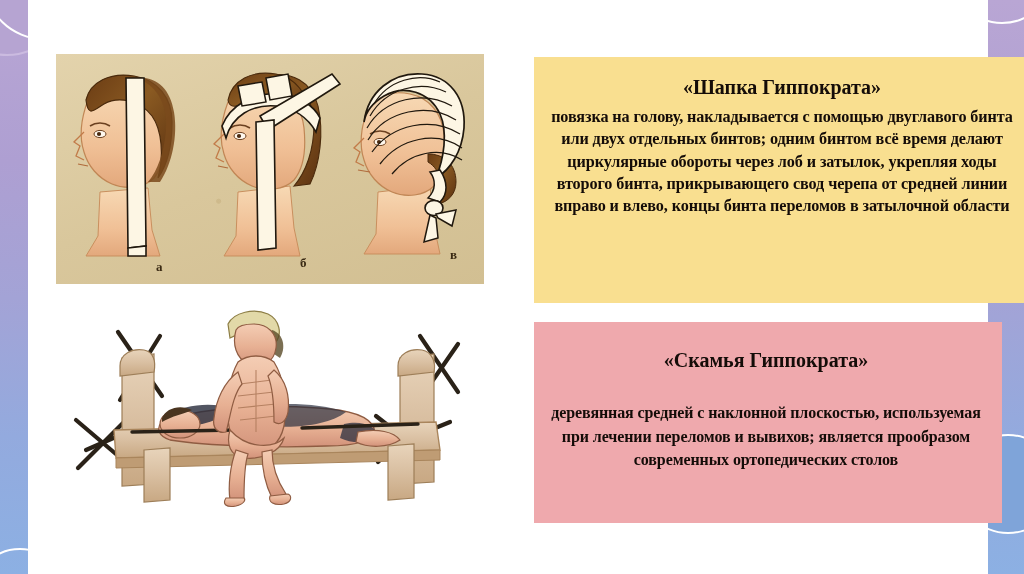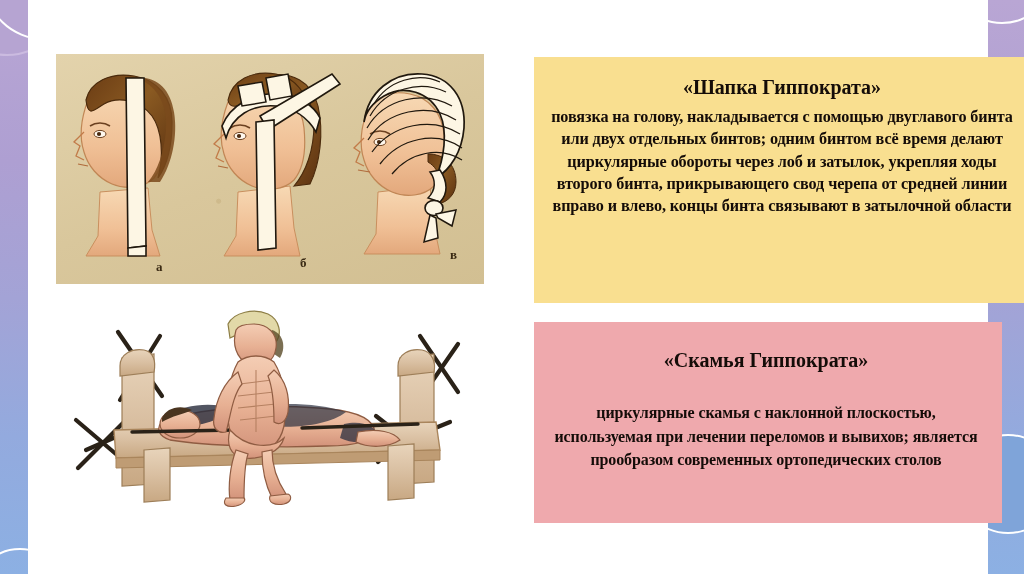--- a/index.html
+++ b/index.html
@@ -352,22 +352,22 @@
           <path d="M204 152 C204 168 208 186 214 198 L228 194 C220 182 214 166 214 150 Z" fill="url(#fleshG)" stroke="#8f5c42" stroke-width="1.2"></path>
 
           <path d="M168 198 C164 204 168 208 178 206 C186 204 188 200 186 198 Z" fill="url(#fleshG)" stroke="#8f5c42" stroke-width="1.1"></path>
           <path d="M212 196 C210 202 216 206 226 204 C234 202 234 196 230 194 Z" fill="url(#fleshG)" stroke="#8f5c42" stroke-width="1.1"></path>
         </g>
       </svg>
     </div>
 
     <div class="panel" id="panel-cap">
       <div class="panel-title">«Шапка Гиппократа»</div>
-      <div class="panel-body">повязка на голову, накладывается с помощью двуглавого бинта или двух отдельных бинтов; одним бинтом всё время делают циркулярные обороты через лоб и затылок, укрепляя ходы второго бинта, прикрывающего свод черепа от средней линии вправо и влево, концы бинта связывают в затылочной области</div>
+      <div class="panel-body">повязка на голову, накладывается с помощью двуглавого бинта или двух отдельных бинтов; одним бинтом всё время делают циркулярные обороты через лоб и затылок, укрепляя ходы второго бинта, прикрывающего свод черепа от средней линии вправо и влево, концы бинта переломов в затылочной области</div>
     </div>
 
     <div class="panel" id="panel-bench">
       <div class="panel-title">«Скамья Гиппократа»</div>
-      <div class="panel-body">циркулярные скамья с наклонной плоскостью, используемая при лечении переломов и вывихов; является прообразом современных ортопедических столов</div>
+      <div class="panel-body">деревянная средней с наклонной плоскостью, используемая при лечении переломов и вывихов; является прообразом современных ортопедических столов</div>
     </div>
 
   </div>
 </div>
 
 </body></html>

